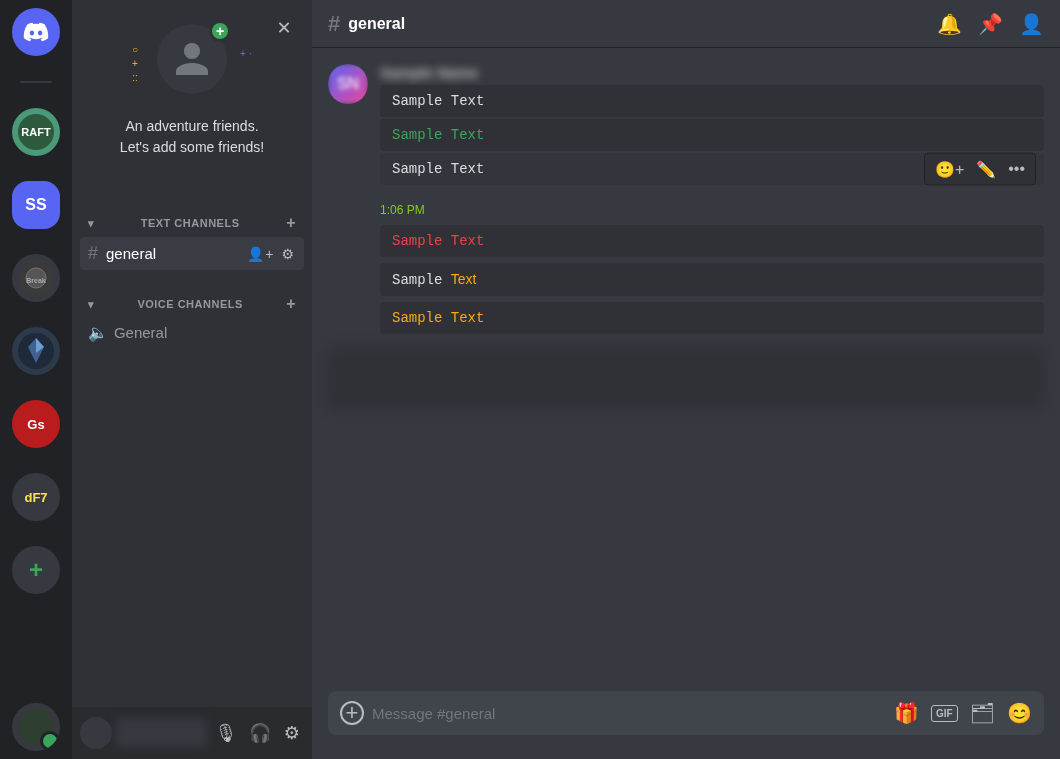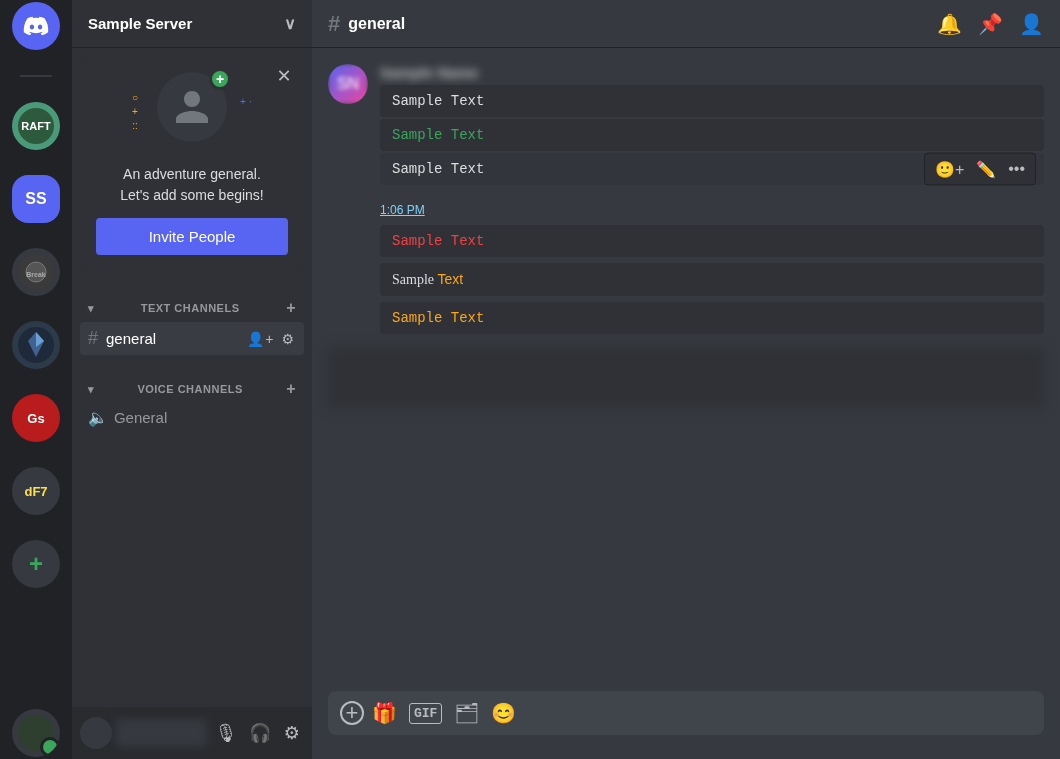--- a/index.html
+++ b/index.html
@@ -13,21 +13,21 @@
       color: #dcddde;
     }
 
     
     .server-list {
       width: 72px;
       background: #202225;
       display: flex;
       flex-direction: column;
       align-items: center;
-      padding: 2px 0;
+      padding: 8px 0;
       gap: 25px;
       overflow-y: auto;
       flex-shrink: 0;
     }
     .server-icon {
       width: 48px;
       height: 48px;
       border-radius: 50%;
       display: flex;
       align-items: center;
@@ -435,25 +435,24 @@
       top: -16px;
     }
     .message-action {
       color: #b9bbbe;
       font-size: 16px;
       cursor: pointer;
       padding: 2px 4px;
     }
 
     .timestamp-row {
-      color: #7dd3fc;
+      color: #84cc16;
       font-size: 12px;
       margin: 8px 0 4px;
       padding-left: 52px;
-      text-decoration: underline;
     }
 
     .blurred-message {
       height: 60px;
       background: #2f3136;
       border-radius: 4px;
       filter: blur(6px);
       margin-bottom: 4px;
     }
 
@@ -563,47 +562,42 @@
 
   <div class="server-icon green-dot" style="background:#36393f; margin-top:auto;">
     <svg width="36" height="36" viewBox="0 0 36 36">
       <rect width="36" height="36" rx="18" fill="#2f3f2f"></rect>
     </svg>
   </div>
 </div>
 
 <div class="channel-sidebar">
 
-  <div class="server-header">
-    <span>Sample Server</span>
-    <span class="server-header-chevron">∨</span>
-  </div>
 
   <div class="invite-card">
     <div class="invite-close">✕</div>
 
     <div class="invite-avatar-area">
       <div class="invite-dots">
         ○<br>+<br>::
       </div>
       <div class="invite-avatar">
         <svg viewBox="0 0 24 24" fill="#72767d" width="36" height="36">
           <path d="M12 12c2.7 0 4.8-2.1 4.8-4.8S14.7 2.4 12 2.4 7.2 4.5 7.2 7.2 9.3 12 12 12zm0 2.4c-3.2 0-9.6 1.6-9.6 4.8v2.4h19.2v-2.4c0-3.2-6.4-4.8-9.6-4.8z"></path>
         </svg>
         <div class="invite-avatar-plus">+</div>
       </div>
       <div class="invite-dots-right">+ ·</div>
     </div>
 
     <div class="invite-text">
-      <div>An adventure general.</div>
-      <div>Let's add some begins!</div>
-    </div>
-
-    <button class="invite-button">Invite People</button>
+      <div>An adventure friends.</div>
+      <div>Let's add some friends!</div>
+    </div>
+
   </div>
 
   <div class="channel-section">
     <div class="channel-section-header">
       <span>▾ </span>
       <span>TEXT CHANNELS</span>
       <span class="section-add">+</span>
     </div>
 
     <div class="channel-item active">
@@ -683,36 +677,37 @@
     <div class="timestamp-row">
       <span>1:06 PM</span>
     </div>
 
     <div class="message-bubble" style="margin-left:52px;">
       <span class="msg-text red">Sample Text</span>
     </div>
 
     <div class="message-bubble" style="margin-left:52px;">
       <span class="msg-text">
-        <span style="color:#dcddde; font-family:Liberation Serif, serif;">Sample </span><span style="color:#faa81a; font-family:Liberation Sans, sans-serif;">Text</span>
+        <span style="color:#dcddde; font-family:Liberation Mono, monospace;">Sample </span><span style="color:#faa81a; font-family:Liberation Sans, sans-serif;">Text</span>
       </span>
     </div>
 
     <div class="message-bubble" style="margin-left:52px;">
       <span class="msg-text orange">Sample Text</span>
     </div>
 
     <div class="blurred-message" style="margin-left:0; margin-top: 8px;"></div>
 
   </div>
 
   <div class="chat-input-area">
     <div class="chat-input-box">
       <div class="chat-input-add">+</div>
+      <input type="text" class="chat-input-field" placeholder="Message #general" style="">
       <div class="chat-input-icons">
         <span class="chat-input-icon">🎁</span>
-        <span class="chat-input-icon" style="font-size:13px; font-weight:700; color:#b9bbbe; border:1px solid #b9bbbe; padding:2px 4px; border-radius:3px;font-family:Liberation Mono, monospace;">GIF</span>
+        <span class="chat-input-icon" style="font-size:10px; font-weight:700; color:#b9bbbe; border:1px solid #b9bbbe; padding:2px 4px; border-radius:3px;">GIF</span>
         <span class="chat-input-icon">🗂</span>
         <span class="chat-input-icon">😊</span>
       </div>
     </div>
   </div>
 </div>
 
 </body></html>

